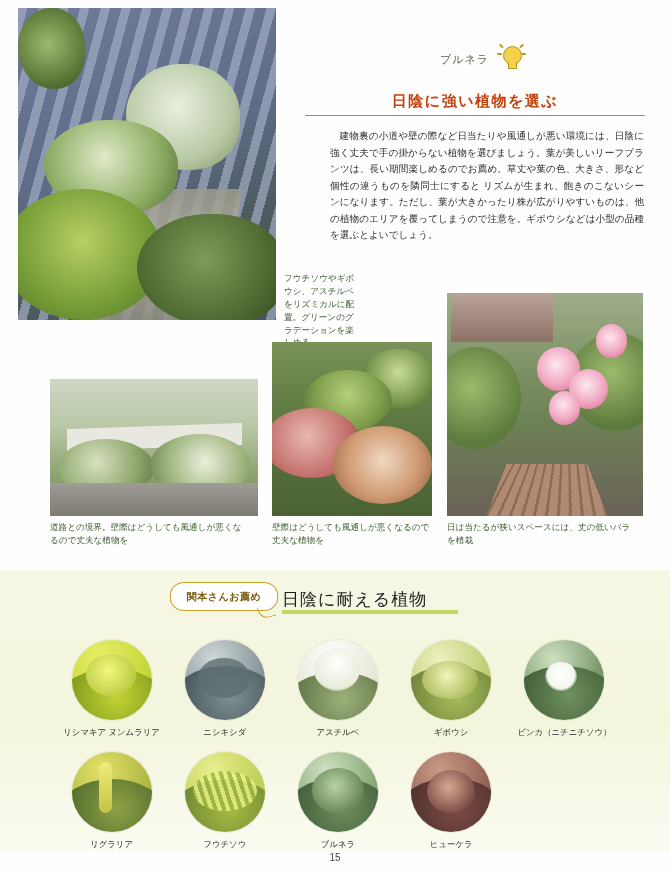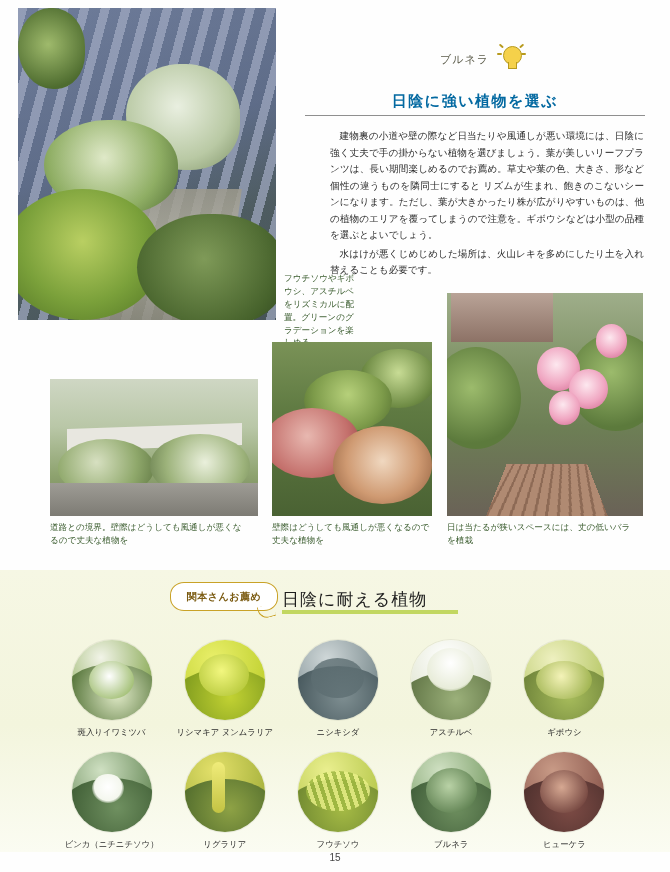--- a/index.html
+++ b/index.html
@@ -105,21 +105,21 @@
   
   .article-heading {
     position: absolute;
     left: 300px;
     top: 92px;
     width: 350px;
     text-align: center;
     font-size: 15px;
     font-weight: bold;
     letter-spacing: 1.5px;
-    color: #0369a1;
+    color: #c2410c;
   }
   .heading-rule {
     position: absolute;
     left: 305px;
     top: 115px;
     width: 340px;
     height: 1px;
     background: #8f8f8f;
   }
 
@@ -356,21 +356,20 @@
       <span class="ray r4"></span>
     <span class="glass"></span>
       <span class="base"></span>
   </div>
 
   <div class="article-heading">日陰に強い植物を選ぶ</div>
   <div class="heading-rule"></div>
 
   <div class="body-copy">
     <p>建物裏の小道や壁の際など日当たりや風通しが悪い環境には、日陰に強く丈夫で手の掛からない植物を選びましょう。葉が美しいリーフプランツは、長い期間楽しめるのでお薦め。草丈や葉の色、大きさ、形など個性の違うものを隣同士にすると リズムが生まれ、飽きのこないシーンになります。ただし、葉が大きかったり株が広がりやすいものは、他の植物のエリアを覆ってしまうので注意を。ギボウシなどは小型の品種を選ぶとよいでしょう。</p>
-    <p>水はけが悪くじめじめした場所は、火山レキを多めにしたり土を入れ替えることも必要です。</p>
   </div>
 
   <div class="caption hero">フウチソウやギボウシ、アスチルベをリズミカルに配置。グリーンのグラデーションを楽しめる</div>
 
   <div class="photo p-left">
     <div class="wall"></div>
     <div class="bushA"></div>
     <div class="bushB"></div>
     <div class="road"></div>
   </div>
@@ -397,28 +396,20 @@
   <div class="caption c-right">日は当たるが狭いスペースには、丈の低いバラを植栽</div>
 
   <div class="panel"></div>
   <div class="ribbon">関本さんお薦め</div>
   <div class="ribbon-tail"></div>
   <div class="panel-title">日陰に耐える植物</div>
   <div class="title-underline"></div>
 
   <div class="grid">
 
-    <div class="cell">
-      <div class="disc">
-        <div class="l1" style="inset:-10% -20% 30% -20%;background:radial-gradient(circle at 40% 40%,#f2f4e8,#8fae5e 70%);"></div>
-        <div class="l2" style="inset:30% -15% -15% -15%;background:radial-gradient(circle at 55% 45%,#dfe9c6,#4f6f33 75%);"></div>
-        <div class="l3" style="left:22%;top:26%;width:56%;height:48%;background:radial-gradient(circle at 45% 40%,#ffffff,#9fbd70 80%);"></div>
-      </div>
-      <div class="cell-label">斑入りイワミツバ</div>
-    </div>
 
     <div class="cell">
       <div class="disc">
         <div class="l1" style="inset:-10% -20% 25% -20%;background:radial-gradient(circle at 40% 40%,#e9ef6a,#c2d233 70%);"></div>
         <div class="l2" style="inset:35% -15% -15% -15%;background:radial-gradient(circle at 55% 45%,#c2d233,#7f9b1e 75%);"></div>
         <div class="l3" style="left:18%;top:18%;width:62%;height:52%;background:radial-gradient(circle at 45% 40%,#f2f77f,#b7c93c 80%);"></div>
       </div>
       <div class="cell-label">リシマキア ヌンムラリア</div>
     </div>
 

